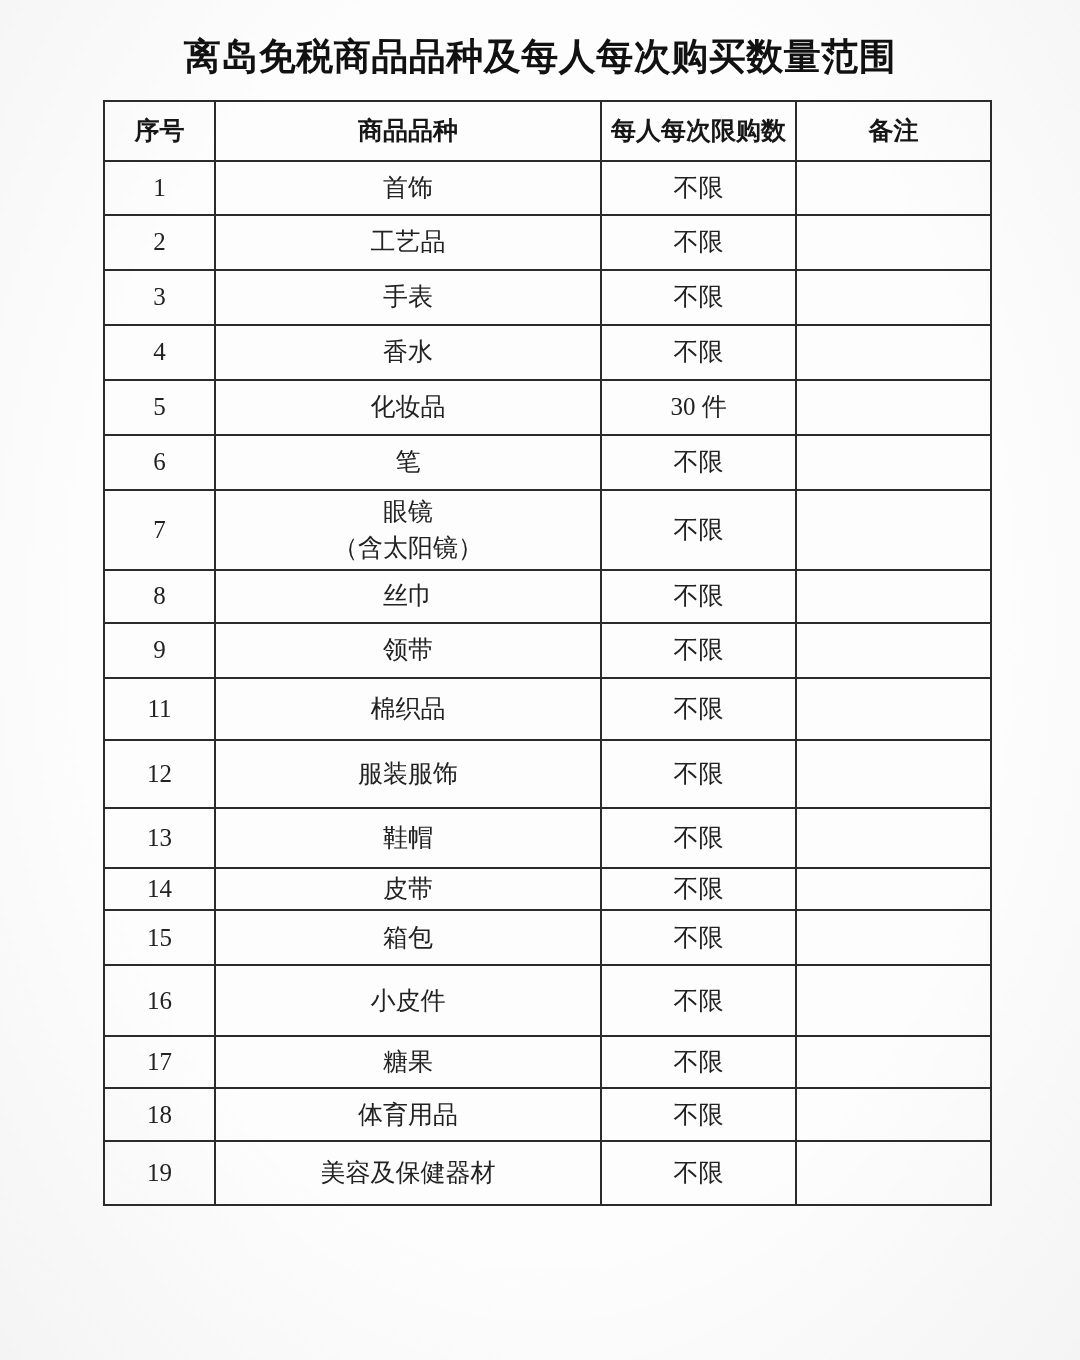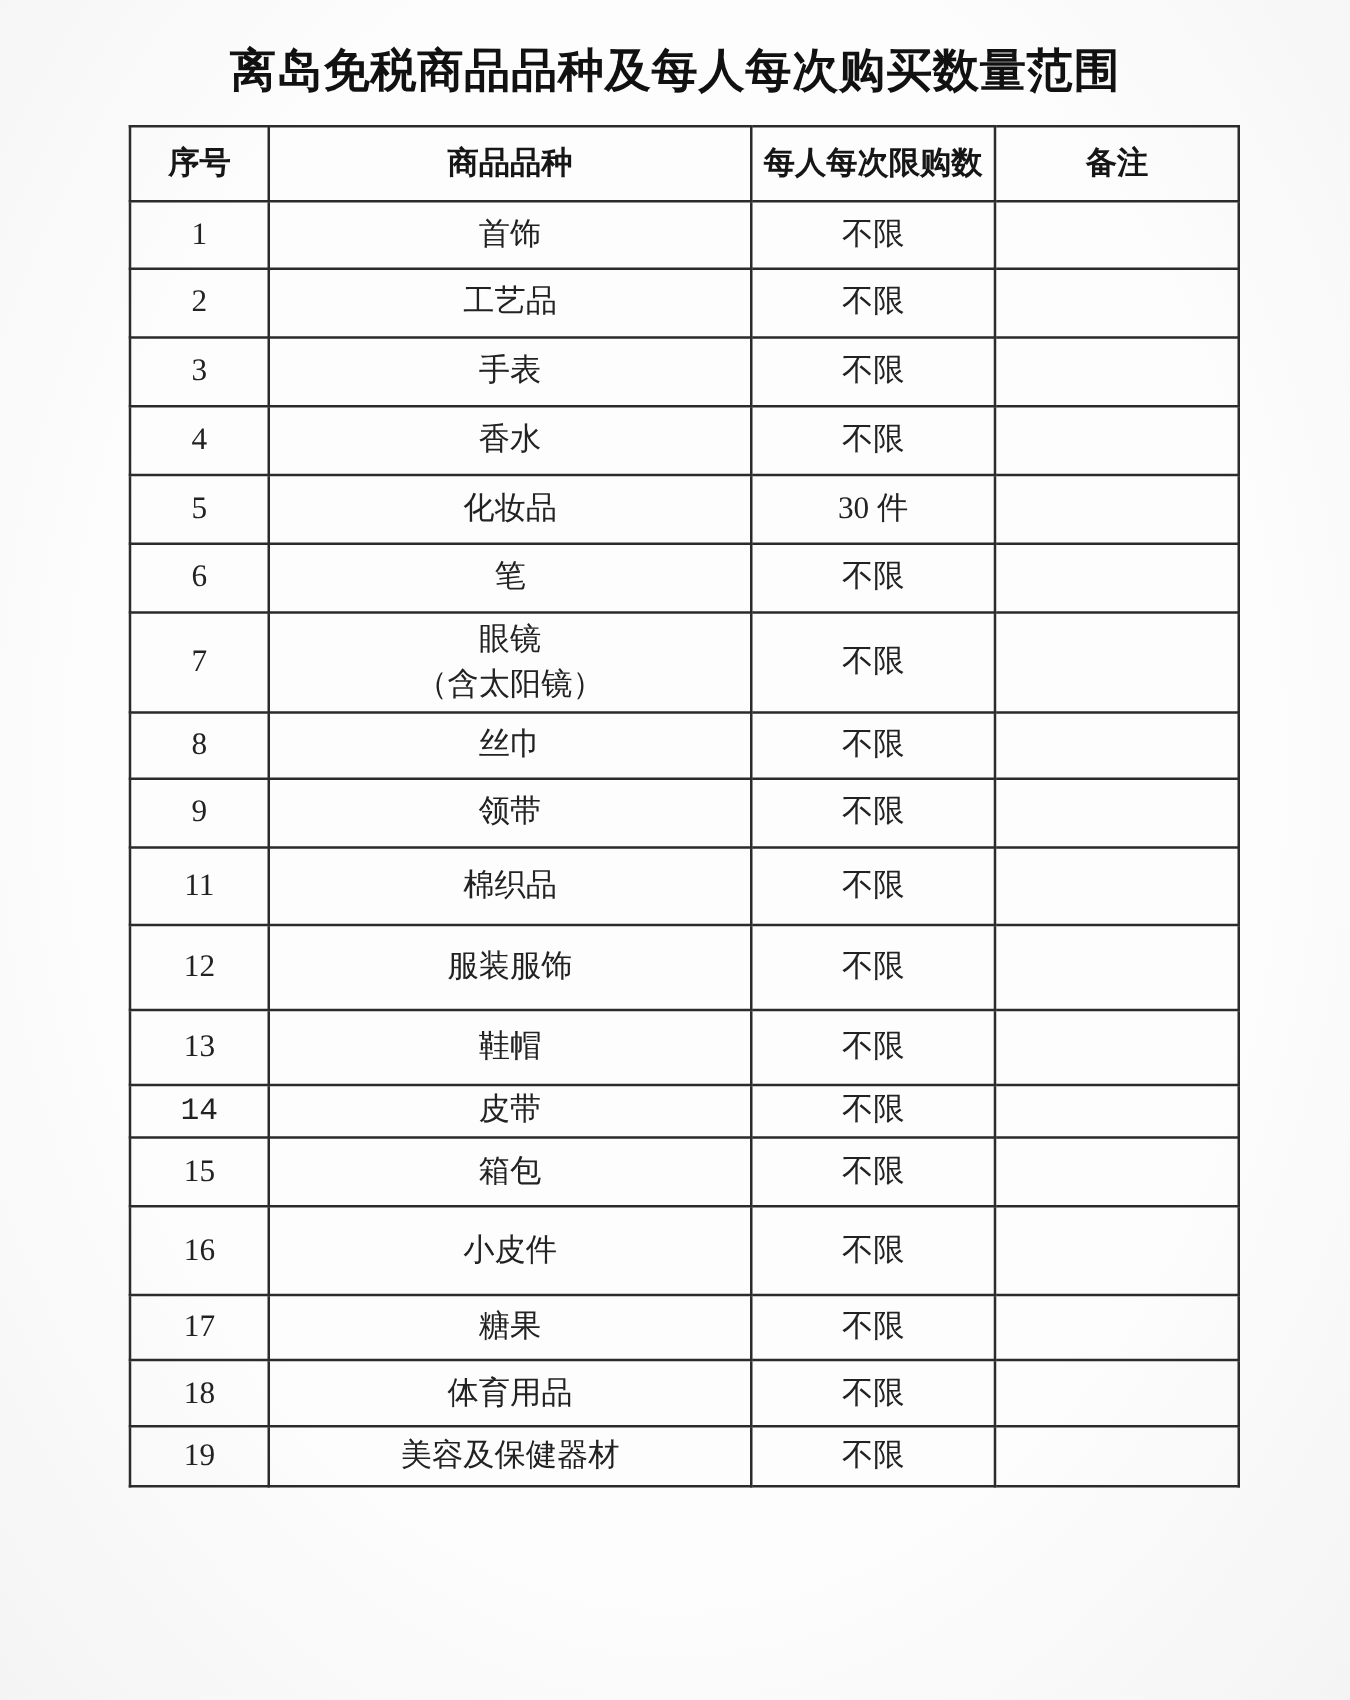--- a/index.html
+++ b/index.html
@@ -152,21 +152,21 @@
           <td>服装服饰</td>
           <td>不限</td>
           <td></td>
         </tr>
         <tr style="height: 60px;">
           <td>13</td>
           <td>鞋帽</td>
           <td>不限</td>
           <td></td>
         </tr>
-        <tr style="height: 38px; font-family: Liberation Mono, monospace;">
+        <tr style="height: 38px;">
           <td>14</td>
           <td>皮带</td>
           <td>不限</td>
           <td></td>
         </tr>
         <tr style="height: 55px; margin-left: 33px;">
           <td>15</td>
           <td>箱包</td>
           <td>不限</td>
           <td></td>
@@ -182,21 +182,21 @@
           <td>糖果</td>
           <td>不限</td>
           <td></td>
         </tr>
         <tr style="height: 53px;">
           <td>18</td>
           <td>体育用品</td>
           <td>不限</td>
           <td></td>
         </tr>
-        <tr style="height: 48px;">
+        <tr style="height: 64px;">
           <td>19</td>
           <td>美容及保健器材</td>
           <td>不限</td>
           <td></td>
         </tr>
       </tbody>
   </table>
 
 </div>
 

